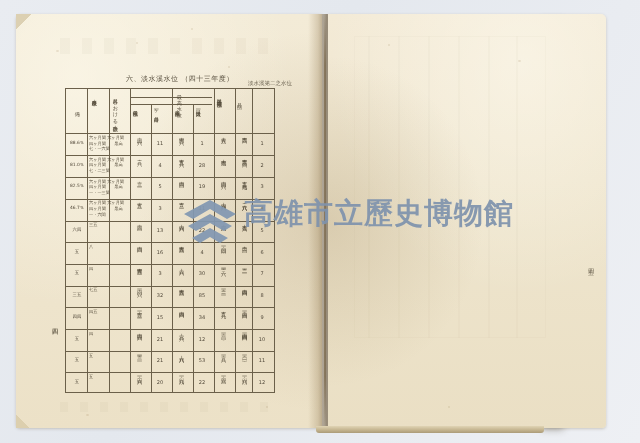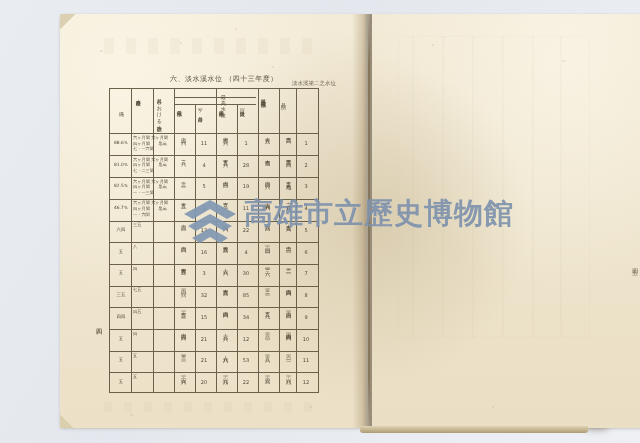--- a/index.html
+++ b/index.html
@@ -5,21 +5,21 @@
   html,body{margin:0;padding:0;}
   body{
     width:640px;height:443px;overflow:hidden;
     background:#e7eaef;
     font-family:"DejaVu Sans","Liberation Sans",sans-serif;
   }
   #stage{position:relative;width:640px;height:443px;overflow:hidden;
     background:linear-gradient(120deg,#e9ecf1 0%,#e4e8ee 40%,#eef0f4 100%);}
 
   
-  .book{position:absolute;left:16px;top:14px;width:546px;height:418px;margin-left:44px;}
+  .book{position:absolute;left:16px;top:14px;width:546px;height:418px;}
 
   
   .edge-stack{position:absolute;right:0;top:4px;width:22px;height:410px;
     background:linear-gradient(90deg,#cdbf9d 0%,#e3d7b8 12%,#bfae88 22%,#e8dcbd 34%,
       #c6b692 46%,#e6dabb 58%,#b9a885 70%,#ded2b2 84%,#a89madd 100%);
     background:linear-gradient(90deg,#d6c8a6 0%,#efe4c6 10%,#c3b28c 20%,#ece1c2 32%,
       #c9b894 44%,#e9decd 56%,#bfae8a 68%,#e2d6b6 82%,#b3a281 100%);
     border-radius:0 4px 4px 0;
     box-shadow:2px 2px 7px rgba(70,60,40,.35);}
   .edge-stack .ln{position:absolute;top:0;bottom:0;width:1px;background:rgba(120,100,70,.45);}

